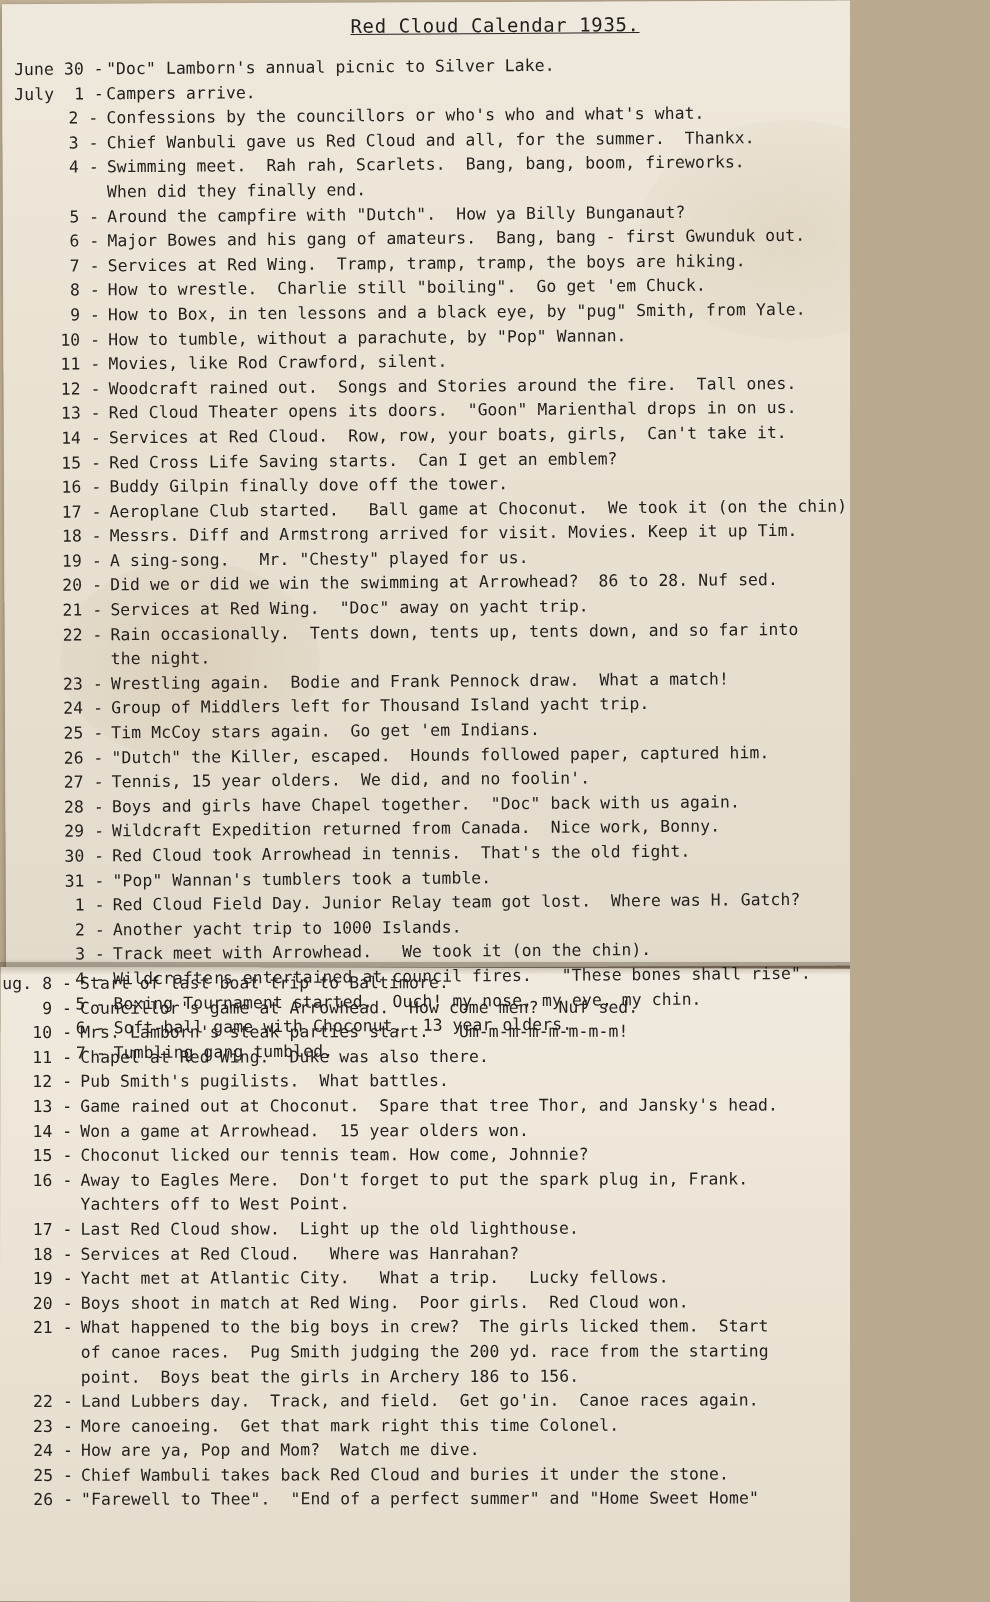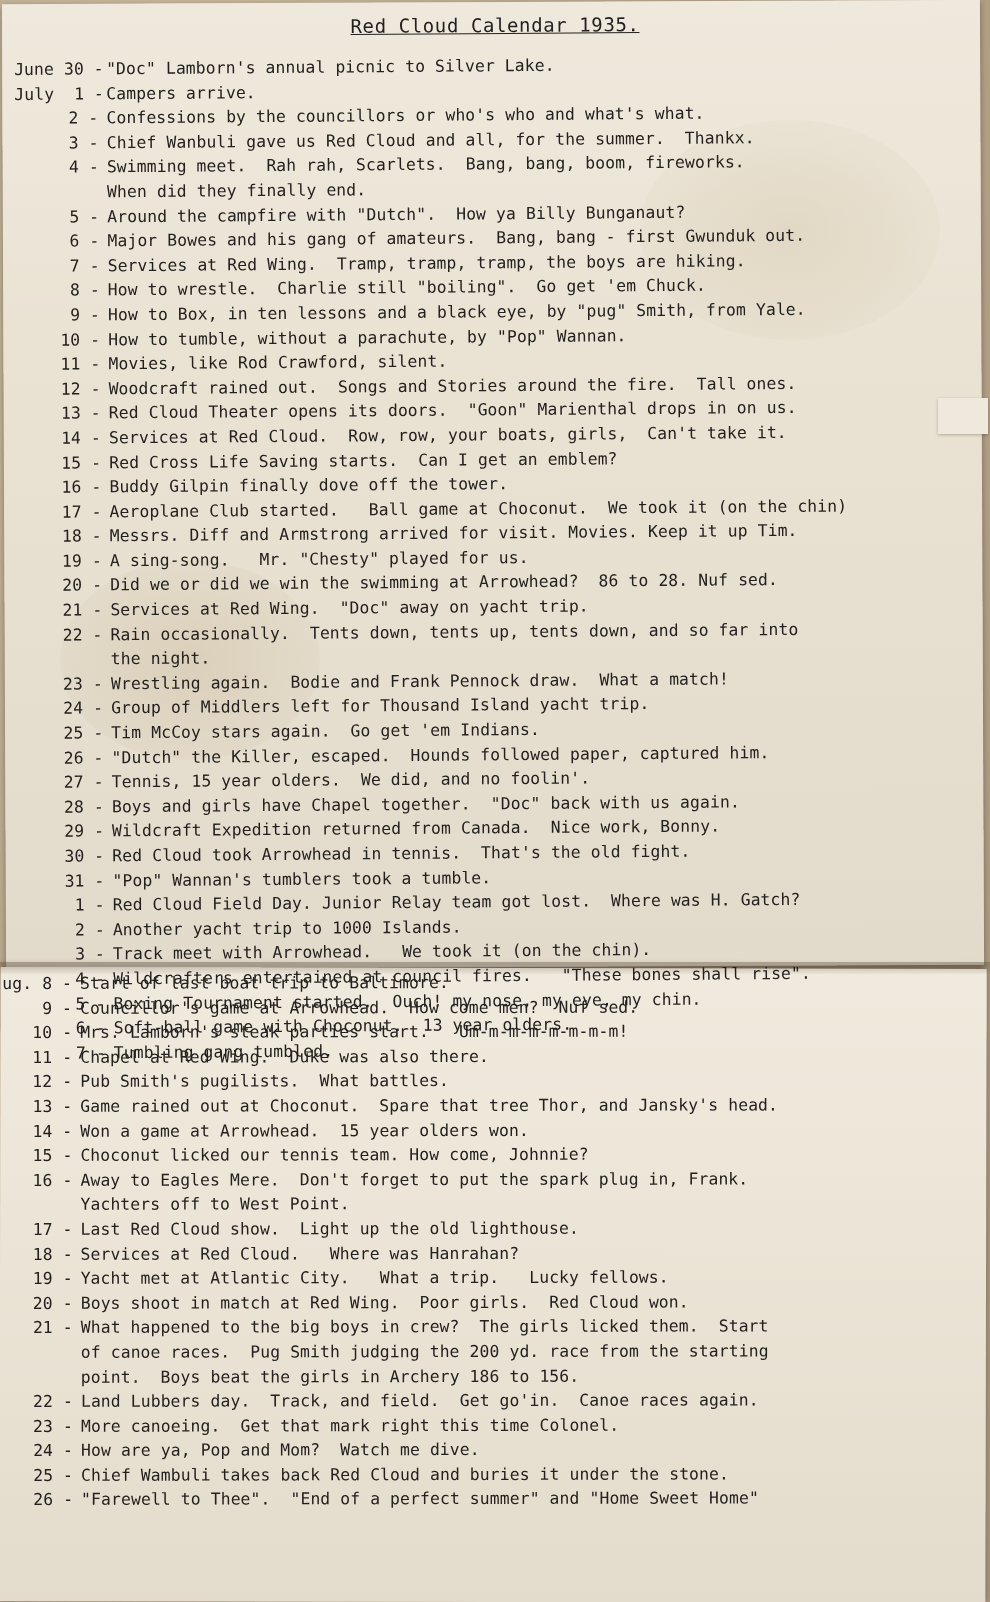--- a/index.html
+++ b/index.html
@@ -2,21 +2,21 @@
 <html><head>
 <meta charset="utf-8">
 <style>
   html, body {
     margin: 0;
     padding: 0;
     background: #b9a98e;
   }
   .page {
     position: relative;
-    width: 990px;
+    width: 850px;
     height: 1602px;
     overflow: hidden;
     background: #bdae93;
     font-family: "DejaVu Sans Mono", monospace;
   }
   
   .backdrop {
     position: absolute;
     inset: 0;
     background:

